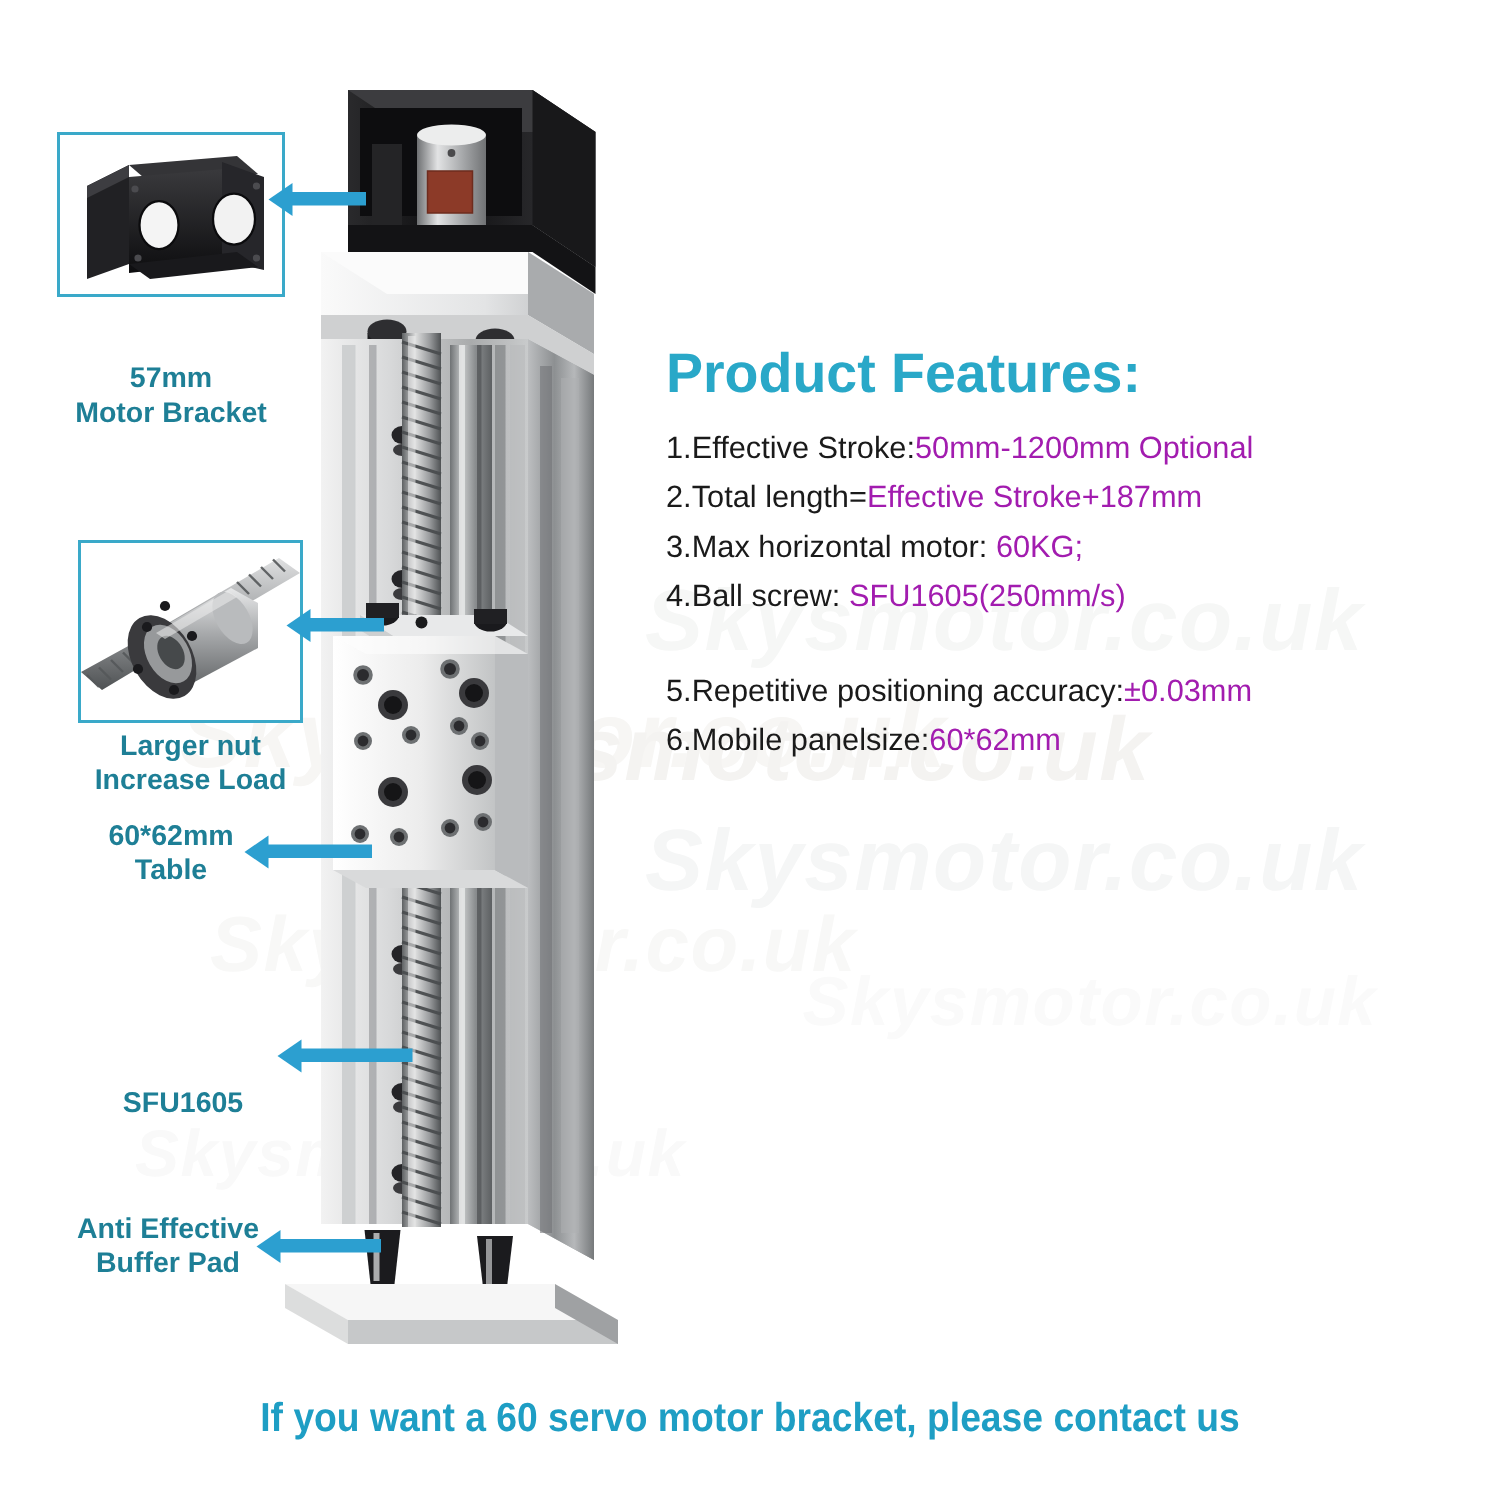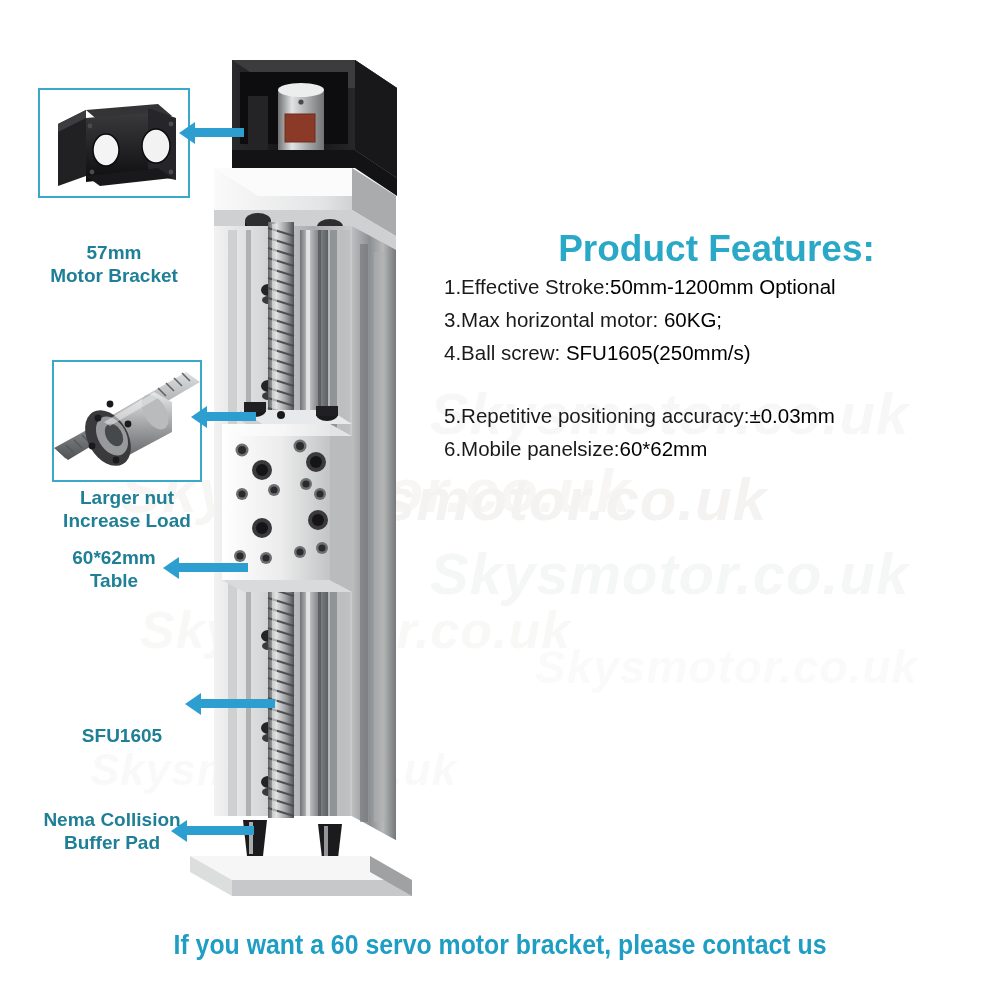--- a/index.html
+++ b/index.html
@@ -81,29 +81,29 @@
     position: absolute;
     left: 444px;
     top: 228px;
     width: 545px;
   }
   #features-title {
     color: #29a8c8;
     font-size: 37px;
     font-weight: bold;
     letter-spacing: 0px;
-    text-align: center;
+    margin-bottom: 12px;
   }
   .feat {
     font-size: 20.5px;
     line-height: 33px;
     color: #1a1a1a;
     white-space: nowrap;
   }
-  .feat .val { color: #000000; text-align: center; }
+  .feat .val { color: #a21caf; text-align: center; }
   .feat.indent { padding-left: 24px; }
   .feat.gap { margin-top: 30px; }
 
   
   #banner {
     position: absolute;
     left: 0;
     top: 930px;
     width: 1000px;
     text-align: center;
@@ -432,28 +432,29 @@
   <div class="callout" style="left:50px; top:546px; width:128px;">
     <div>60*62mm</div>
     <div>Table</div>
   </div>
 
   <div class="callout" style="left:58px; top:688px; width:128px;margin-top:36px;">
     <div>SFU1605</div>
   </div>
 
   <div class="callout" style="left:40px; top:808px; width:144px;">
-    <div>Nema Collision</div>
+    <div>Anti Effective</div>
     <div>Buffer Pad</div>
   </div>
 
   <div id="features">
     <div id="features-title">Product Features:</div>
     <div id="features-list">
         <div class="feat"><span>1.</span><span>Effective Stroke:</span><span class="val">50mm-1200mm Optional</span></div>
+        <div class="feat"><span>2.</span><span>Total length=</span><span class="val">Effective Stroke+187mm</span></div>
         <div class="feat"><span>3.</span><span>Max horizontal motor: </span><span class="val">60KG;</span></div>
         <div class="feat"><span>4.</span><span>Ball screw: </span><span class="val">SFU1605(250mm/s)</span></div>
         <div class="feat gap"><span>5.</span><span>Repetitive positioning accuracy:</span><span class="val">±0.03mm</span></div>
         <div class="feat"><span>6.</span><span>Mobile panelsize:</span><span class="val">60*62mm</span></div>
       </div>
   </div>
 
   <div id="banner">If you want a 60 servo motor bracket, please contact us</div>
 
 </div>

